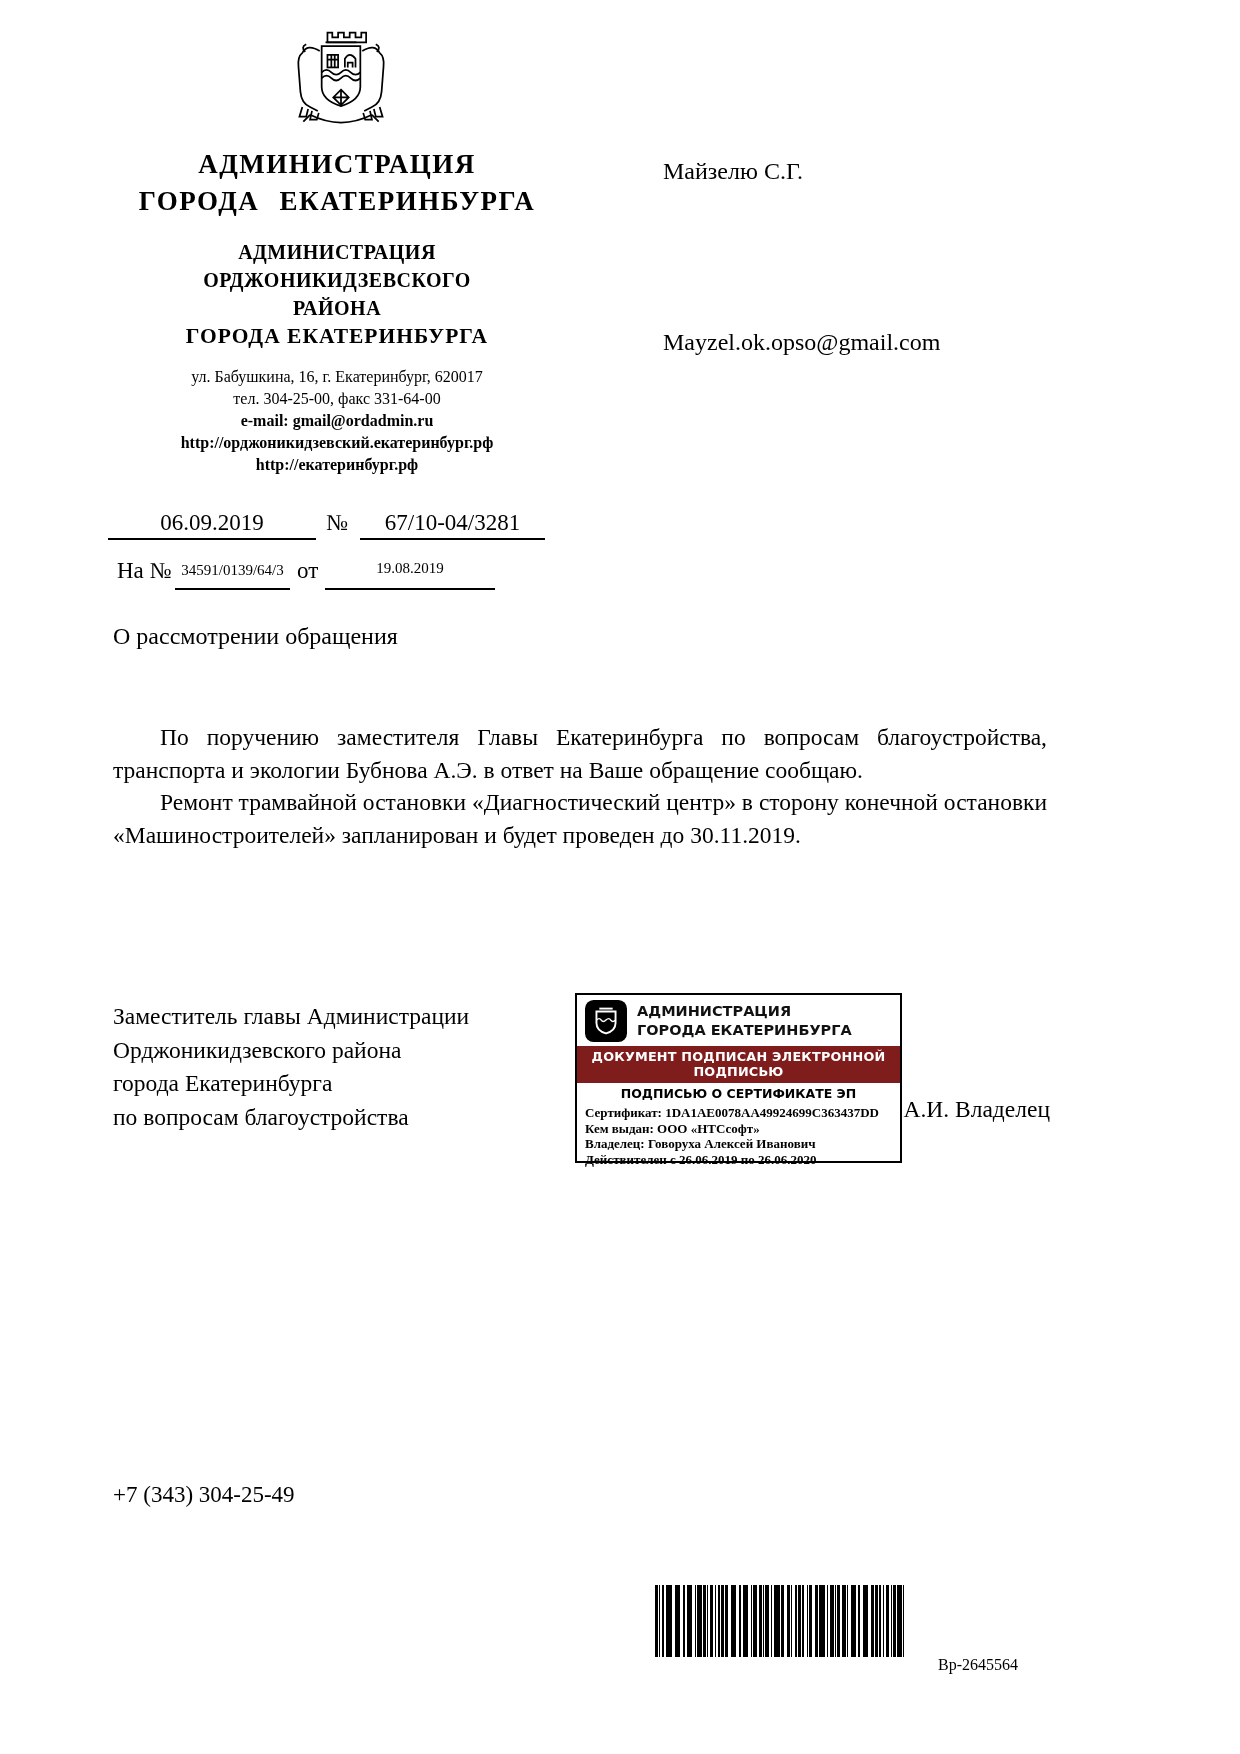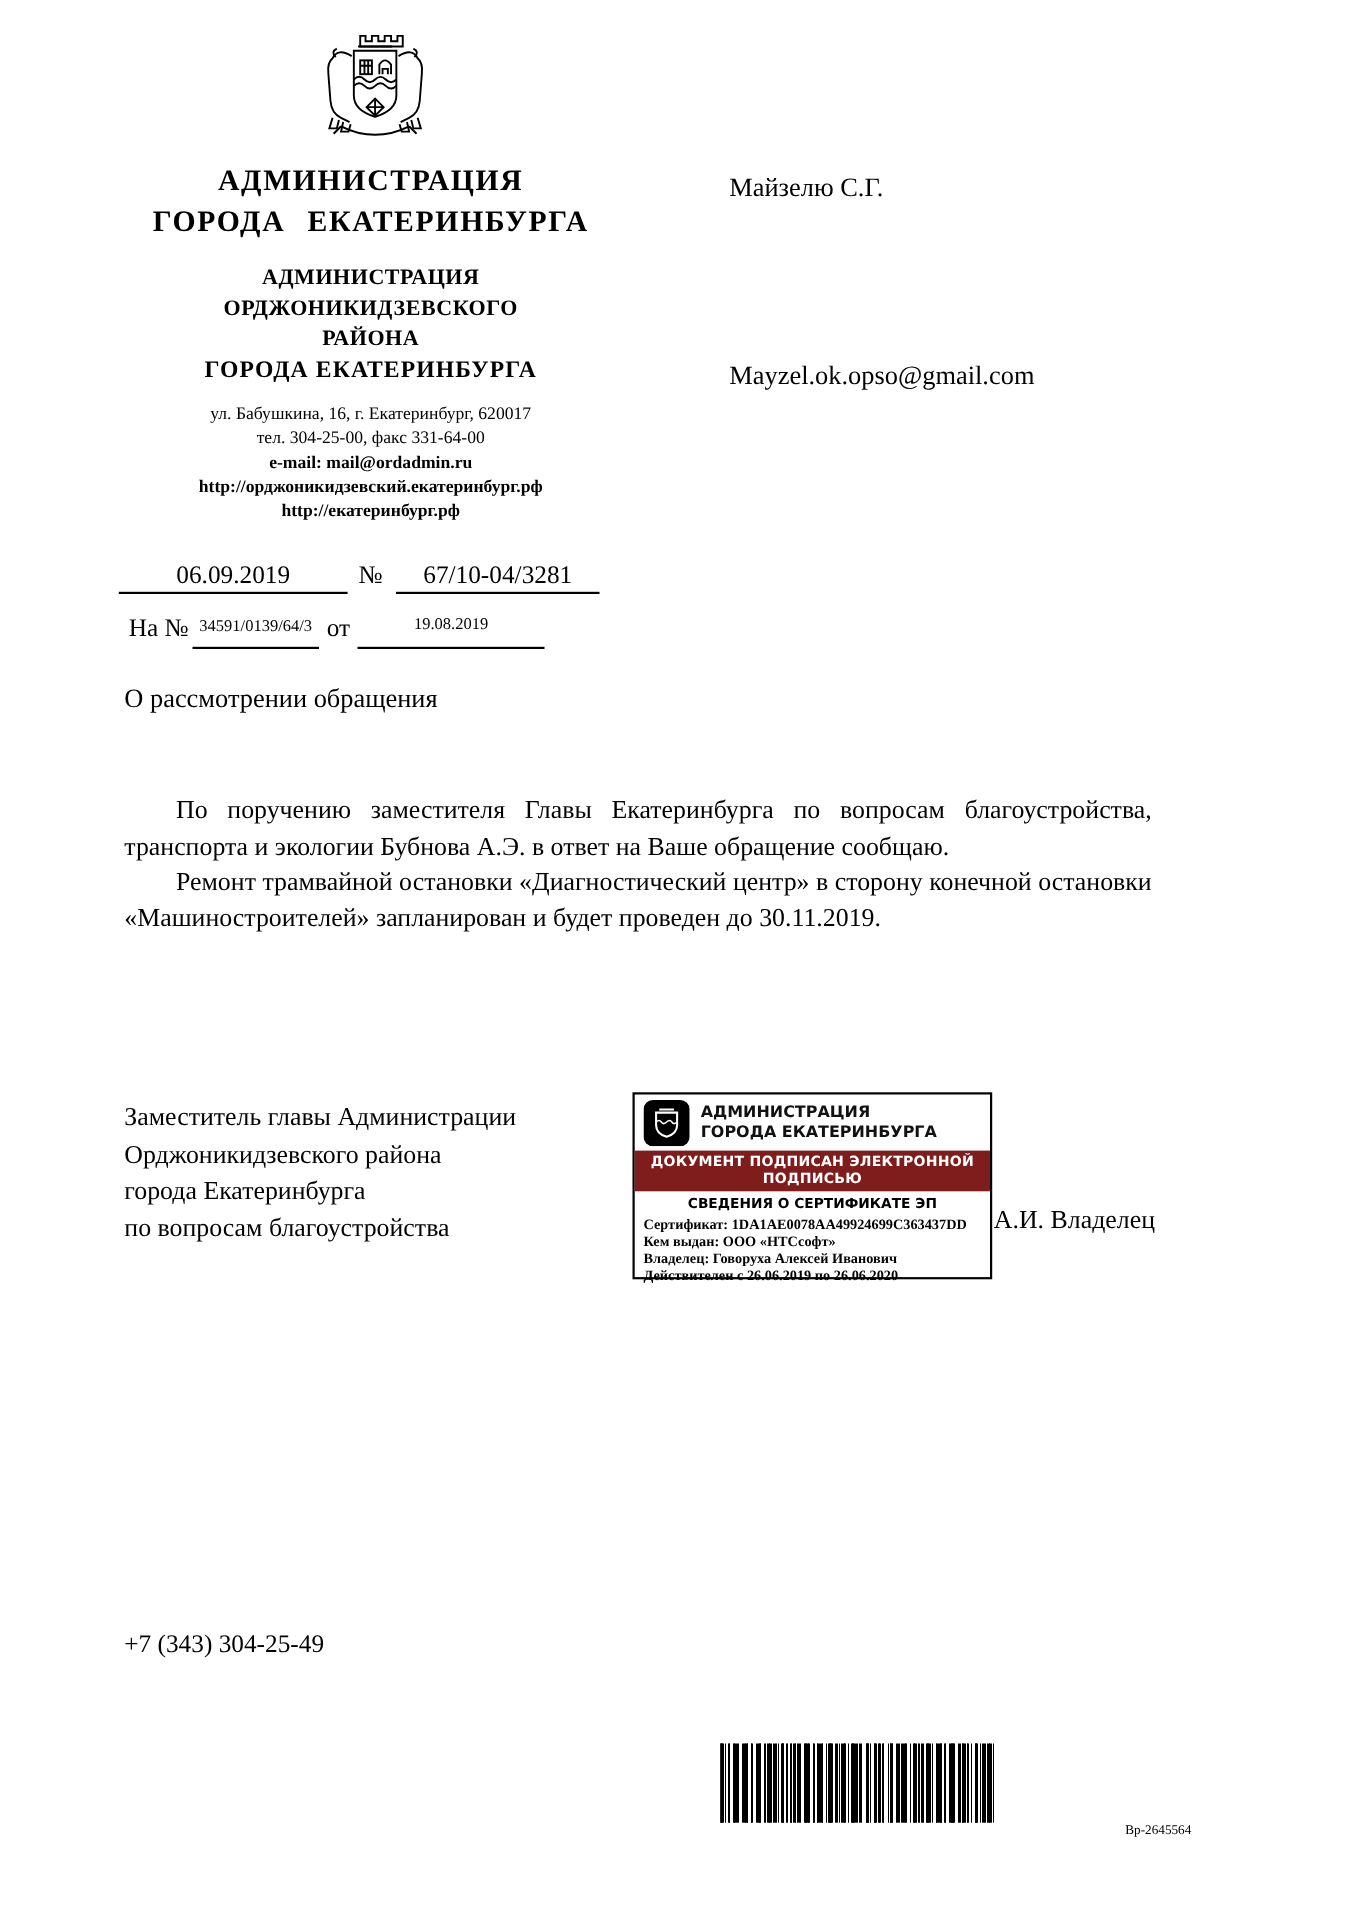--- a/index.html
+++ b/index.html
@@ -57,21 +57,21 @@
     font-weight:bold;font-size:13px;line-height:15.5px;
     padding:2px 6px 4px 8px;white-space:nowrap;overflow:hidden;}
 
   
   .executor{left:113px;top:1478px;width:500px;font-size:23px;line-height:34px;}
   .barcode{left:655px;top:1585px;width:250px;height:72px;background-color:#fff;
     background-image:
       repeating-linear-gradient(90deg,#000 0 2px,transparent 2px 7px),
       repeating-linear-gradient(90deg,#000 0 1px,transparent 1px 4px),
       repeating-linear-gradient(90deg,#000 0 3px,transparent 3px 11px);}
-  .barcode-label{left:938px;top:1656px;width:145px;text-align:right;font-size:12px;}
+  .barcode-label{left:938px;top:1656px;width:145px;text-align:left;font-size:16px;}
 </style>
 </head>
 <body>
 
 <div class="page">
 
   <div class="abs emblem">
     <svg viewBox="0 0 120 112" width="116" height="112" fill="none" stroke="#000" stroke-width="1.8">
 
       <path d="M46 17 v-10 h5 v5 h6 v-5 h6 v5 h6 v-5 h6 v5 h6 v-5 h5 v10 z"></path>
@@ -108,21 +108,21 @@
   <div class="abs district">
     <div>АДМИНИСТРАЦИЯ</div>
     <div>ОРДЖОНИКИДЗЕВСКОГО</div>
     <div>РАЙОНА</div>
     <div class="d4">ГОРОДА ЕКАТЕРИНБУРГА</div>
   </div>
 
   <div class="abs contact">
     <div>ул. Бабушкина, 16, г. Екатеринбург, 620017</div>
     <div>тел. 304-25-00, факс 331-64-00</div>
-    <div class="b">e-mail: mail@ordadmin.ru</div>
+    <div class="b">e-mail: gmail@ordadmin.ru</div>
     <div class="b">http://орджоникидзевский.екатеринбург.рф</div>
     <div class="b">http://екатеринбург.рф</div>
   </div>
 
   <div class="abs recipient-name">Майзелю С.Г.</div>
   <div class="abs recipient-email">Mayzel.ok.opso@gmail.com</div>
 
   <div class="abs ref ctr" style="left:108px;top:510px;width:208px;">06.09.2019</div>
   <div class="abs uline" style="left:108px;top:538px;width:208px;"></div>
   <div class="abs ref" style="left:326px;top:510px;">№</div>
@@ -157,21 +157,21 @@
         <path d="M15 9 h14" stroke="#fff" stroke-width="2" fill="none"></path>
         <path d="M12 12 h20 v12 q0 8 -10 11 q-10 -3 -10 -11 z" stroke="#fff" stroke-width="2" fill="none"></path>
         <path d="M12 21 q3 -3 5 0 t5 0 t5 0 t5 0" stroke="#fff" stroke-width="1.5" fill="none"></path>
       </svg>
       <div class="stamp-org">
         <div>АДМИНИСТРАЦИЯ</div>
         <div>ГОРОДА ЕКАТЕРИНБУРГА</div>
       </div>
     </div>
     <div class="stamp-banner">ДОКУМЕНТ ПОДПИСАН ЭЛЕКТРОННОЙ ПОДПИСЬЮ</div>
-    <div class="stamp-certhdr">СВЕДЕНИЯ О СЕРТИФИКАТЕ ЭП</div>
+    <div class="stamp-certhdr">ПОДПИСЬЮ О СЕРТИФИКАТЕ ЭП</div>
     <div class="stamp-details">
       <div>Сертификат: 1DA1AE0078AA49924699C363437DD</div>
       <div>Кем выдан: ООО «НТСсофт»</div>
       <div>Владелец: Говоруха Алексей Иванович</div>
       <div>Действителен с 26.06.2019 по 26.06.2020</div>
     </div>
   </div>
 
   <div class="abs signer">А.И. Владелец</div>
 

